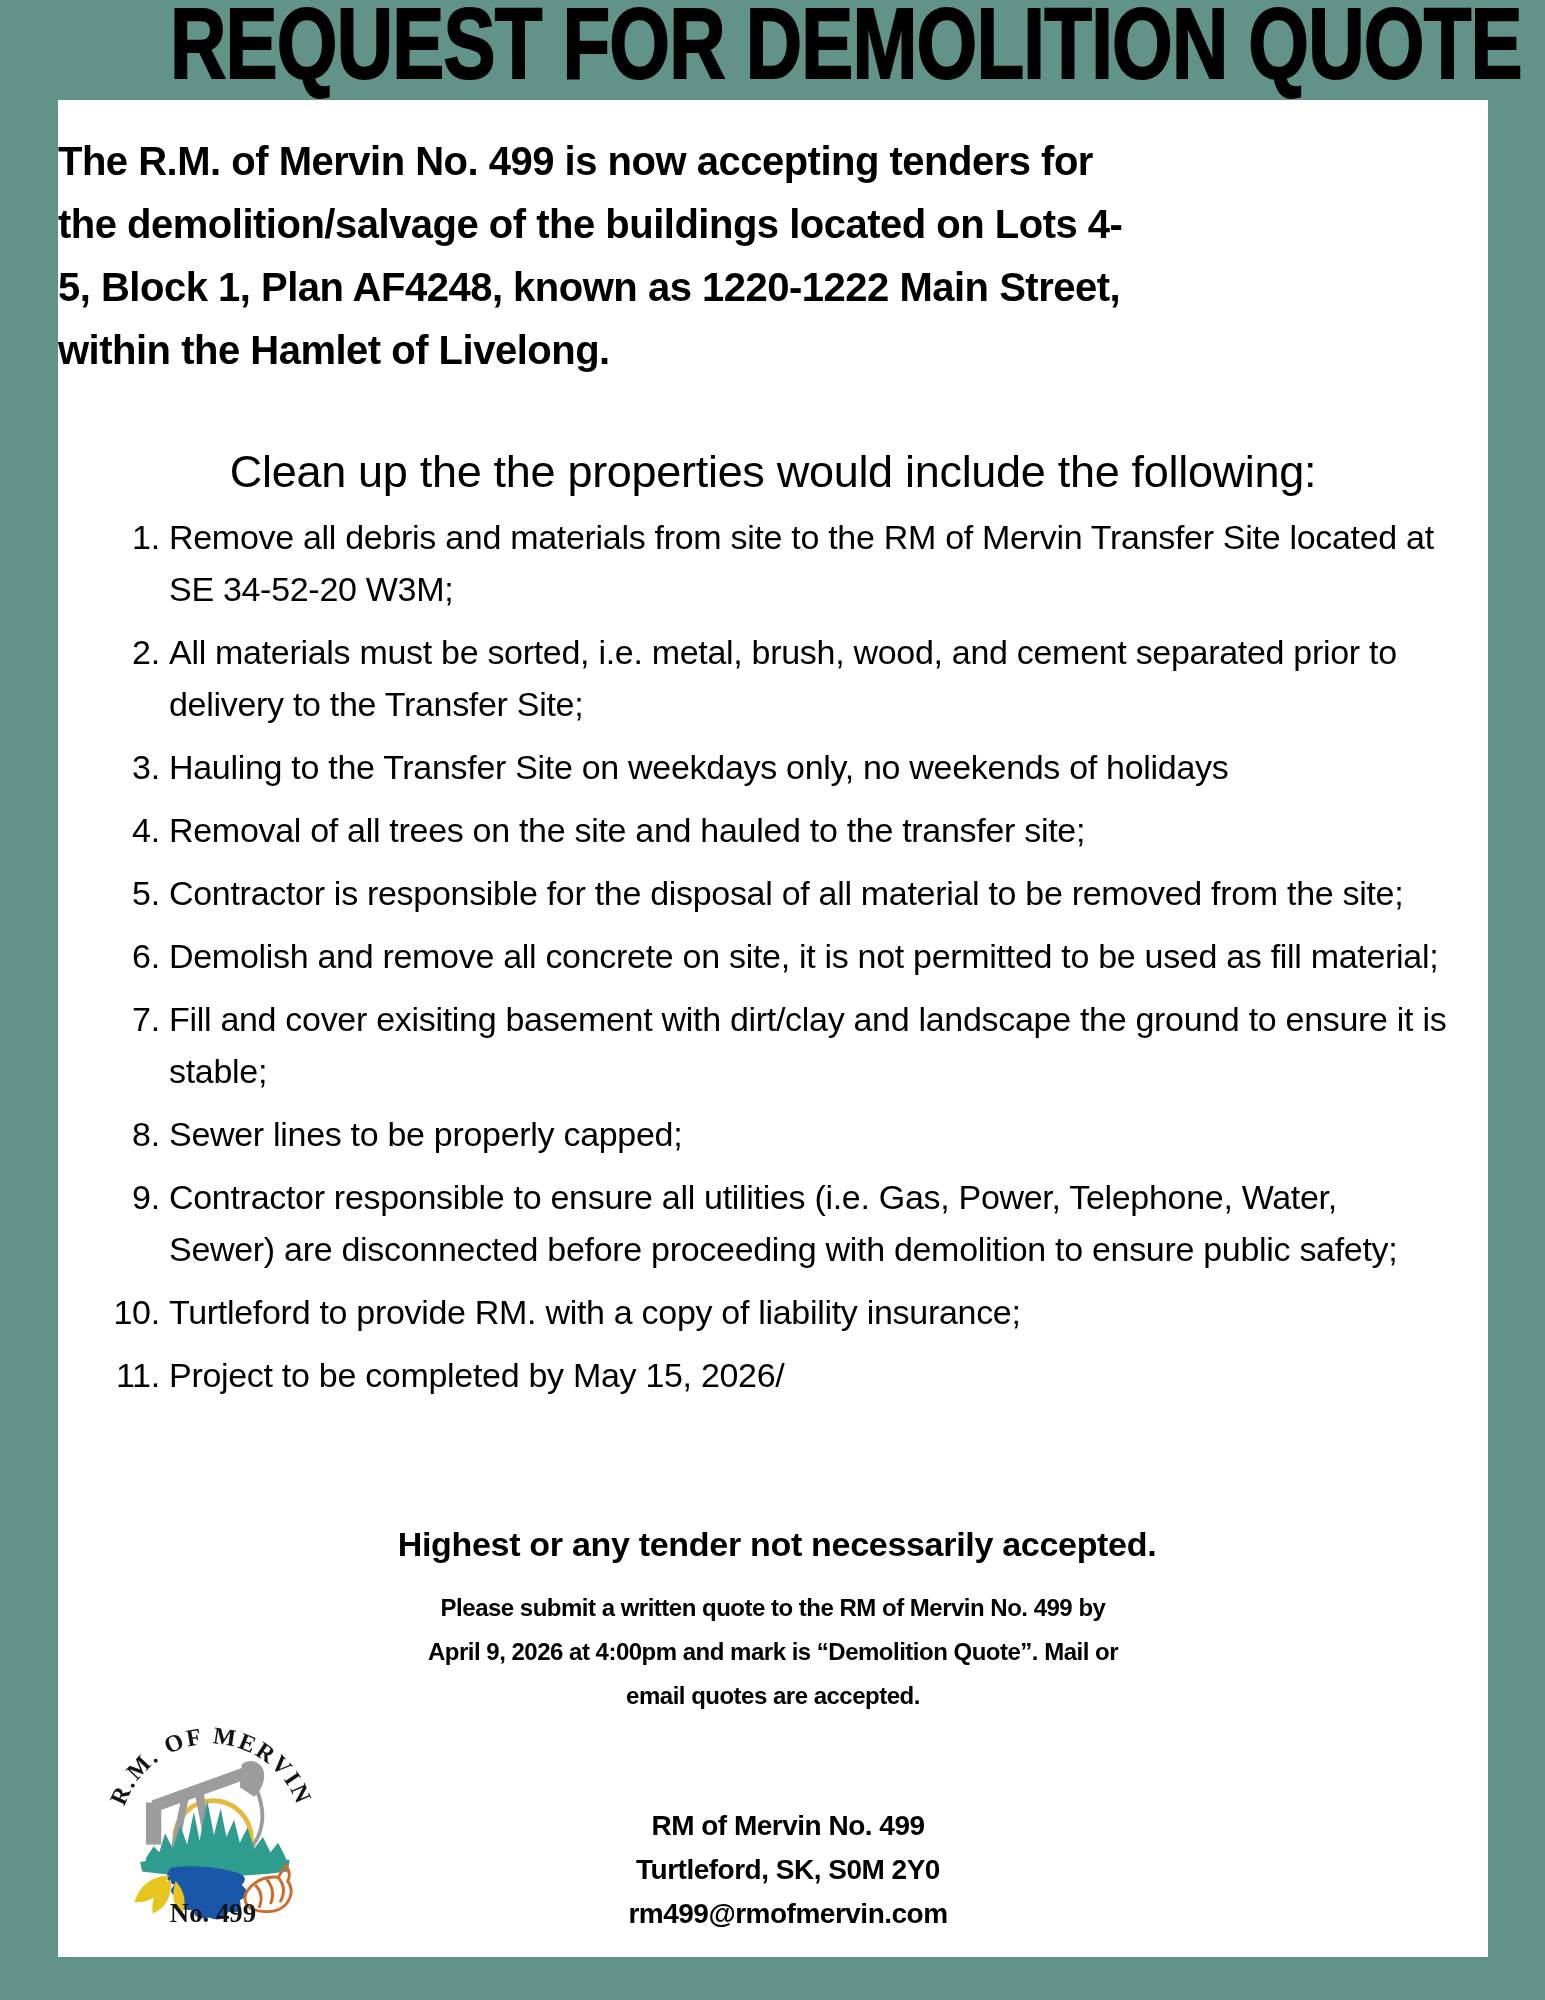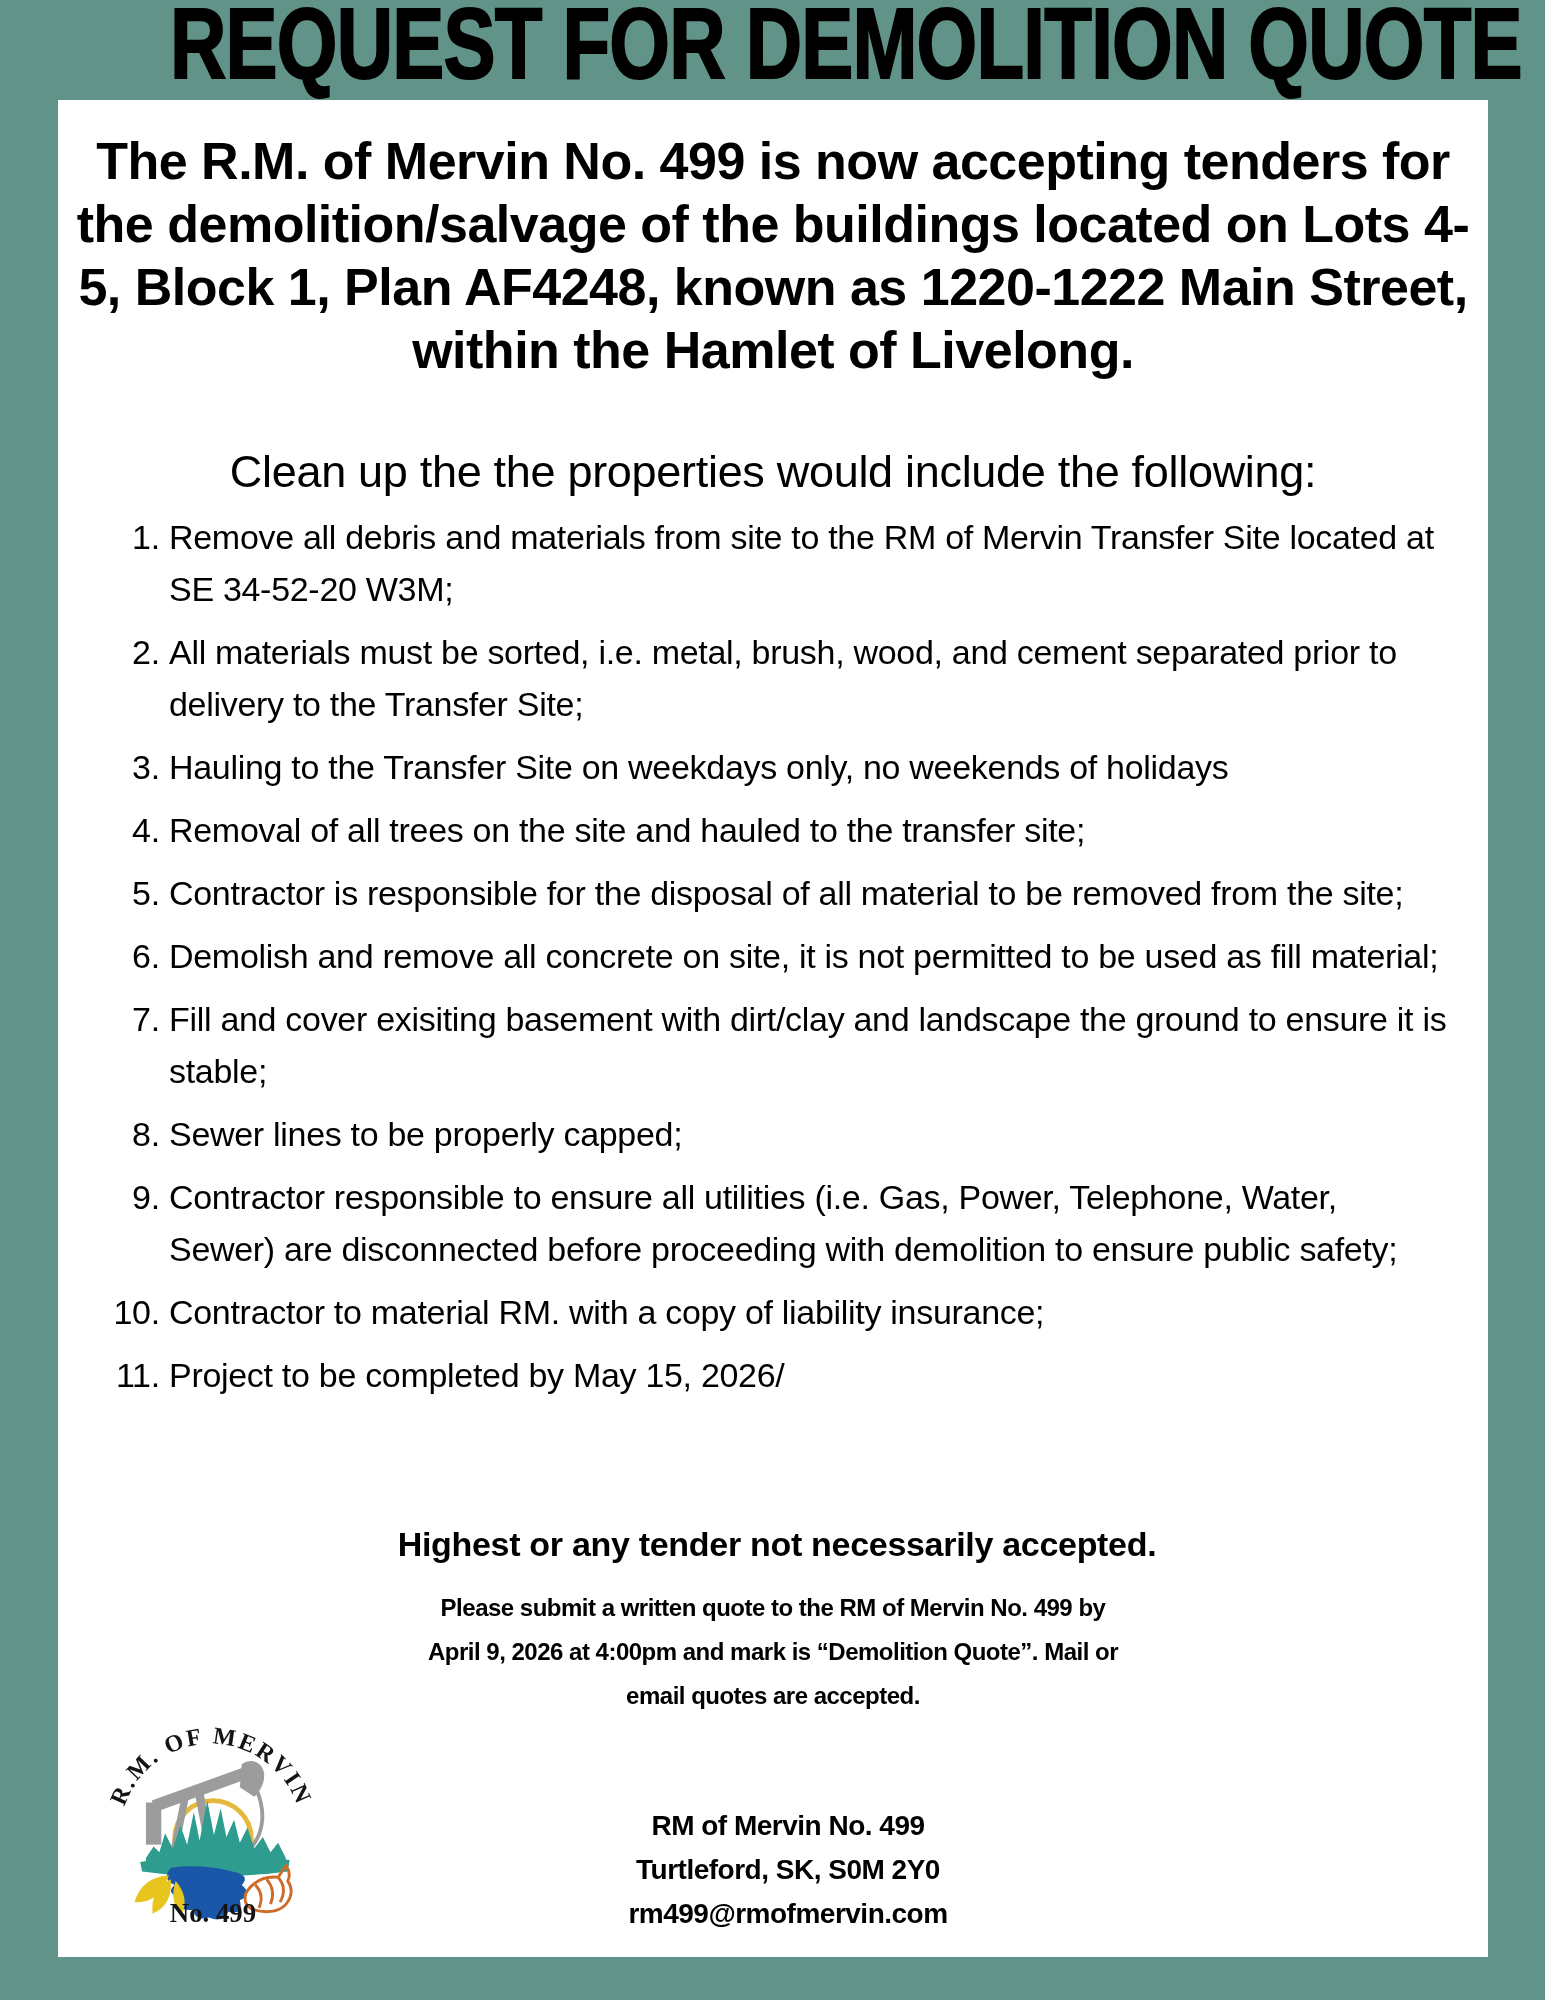--- a/index.html
+++ b/index.html
@@ -27,23 +27,23 @@
   }
   .card {
     position: absolute;
     left: 58px; top: 100px;
     width: 1430px; height: 1857px;
     background: #ffffff;
   }
   .intro {
     position: absolute;
     top: 30px; left: 0; width: 100%;
-    text-align: center;
+    text-align: left;
     font-weight: 700;
-    font-size: 52px;
+    font-size: 40px;
     line-height: 63px;
     letter-spacing: -0.5px;
   }
   .list-intro {
     position: absolute;
     top: 346px; left: 0; width: 100%;
     margin: 0;
     text-align: center;
     font-size: 45px;
     line-height: 52px;
@@ -114,21 +114,21 @@
   <ol class="req-list">
     <li>Remove all debris and materials from site to the RM of Mervin Transfer Site located at SE 34-52-20 W3M;</li>
     <li>All materials must be sorted, i.e. metal, brush, wood, and cement separated prior to delivery to the Transfer Site;</li>
     <li>Hauling to the Transfer Site on weekdays only, no weekends of holidays</li>
     <li>Removal of all trees on the site and hauled to the transfer site;</li>
     <li>Contractor is responsible for the disposal of all material to be removed from the site;</li>
     <li>Demolish and remove all concrete on site, it is not permitted to be used as fill material;</li>
     <li>Fill and cover exisiting basement with dirt/clay and landscape the ground to ensure it is stable;</li>
     <li>Sewer lines to be properly capped;</li>
     <li>Contractor responsible to ensure all utilities (i.e. Gas, Power, Telephone, Water, Sewer) are disconnected before proceeding with demolition to ensure public safety;</li>
-    <li>Contractor to material RM. with a copy of liability insurance;</li>
+    <li>Turtleford to provide RM. with a copy of liability insurance;</li>
     <li>Project to be  completed by May 15, 2026/</li>
   </ol>
 
   <p class="tender-note">Highest or any tender not necessarily accepted.</p>
 
   <div class="submit-block">
     <div>Please submit a written quote to the RM of Mervin No. 499 by</div>
     <div>April 9, 2026 at 4:00pm and mark is “Demolition Quote”. Mail or</div>
     <div>email quotes are accepted.</div>
   </div>

